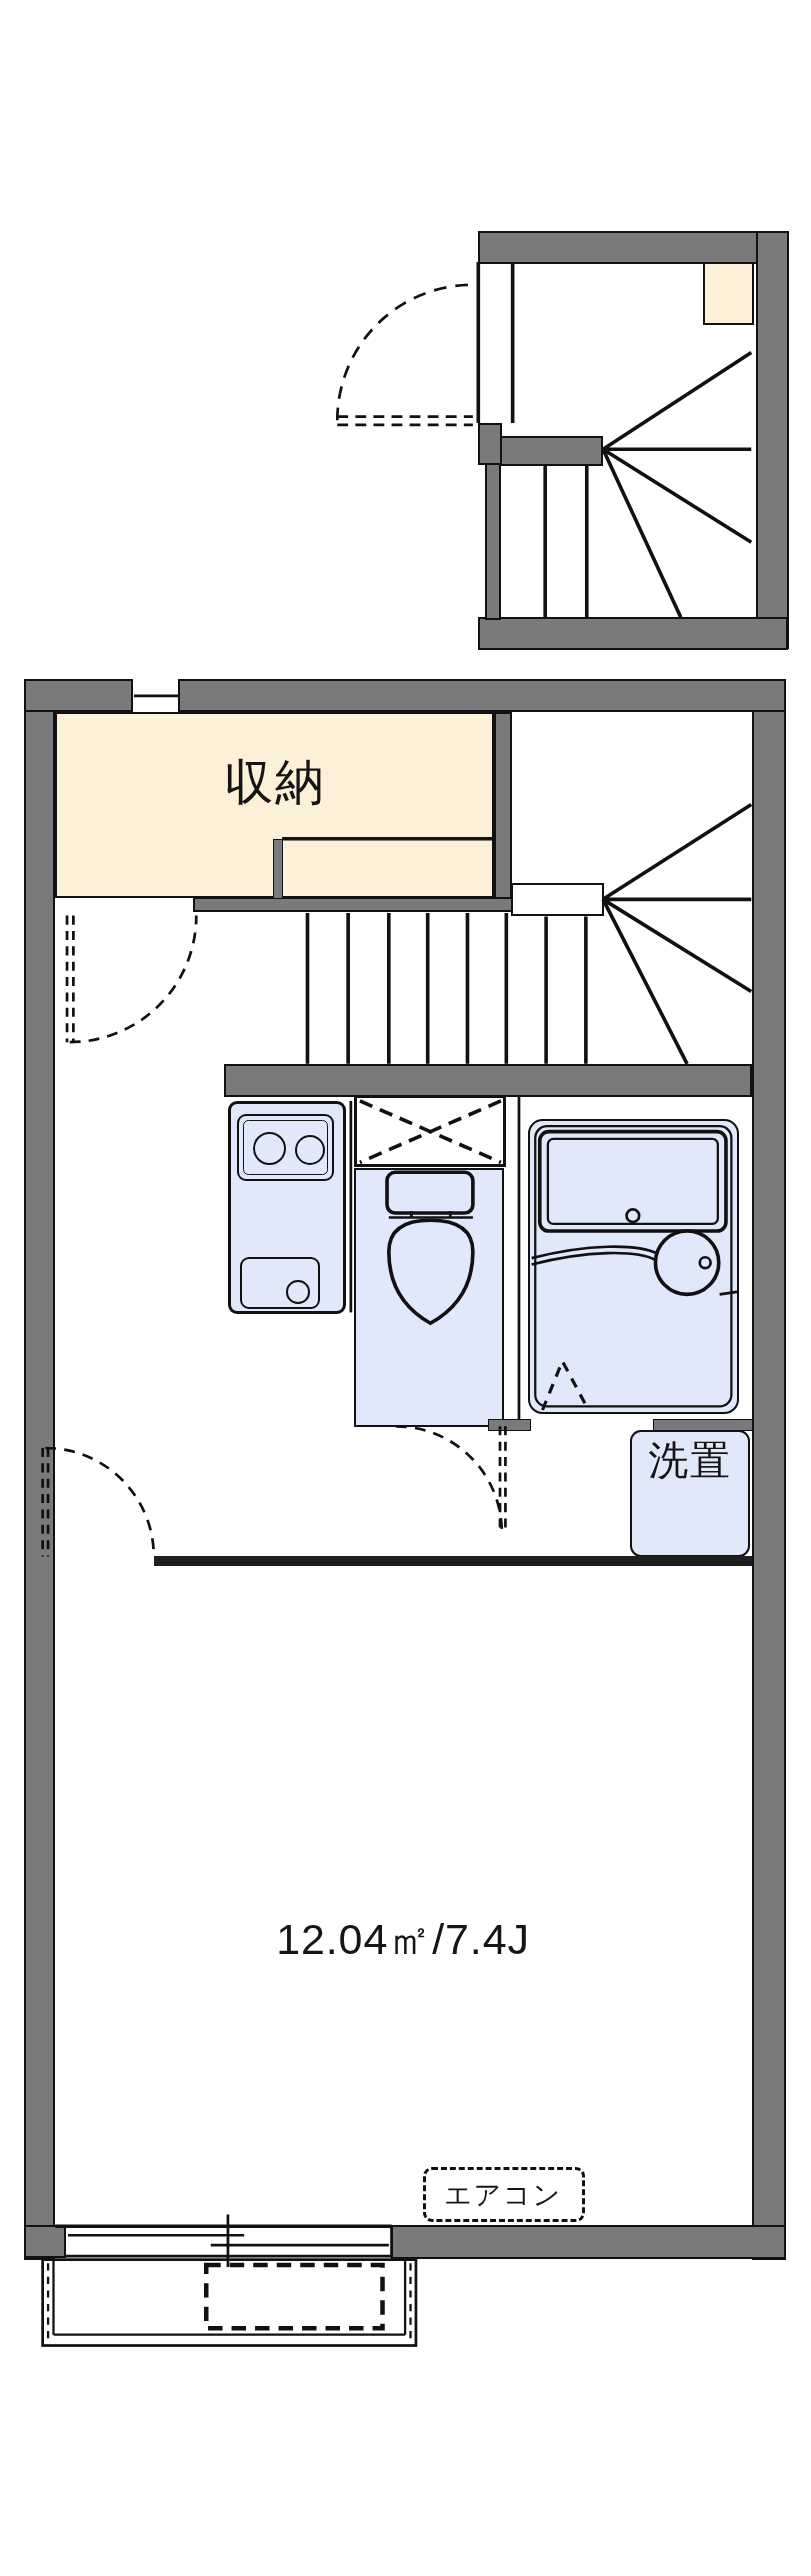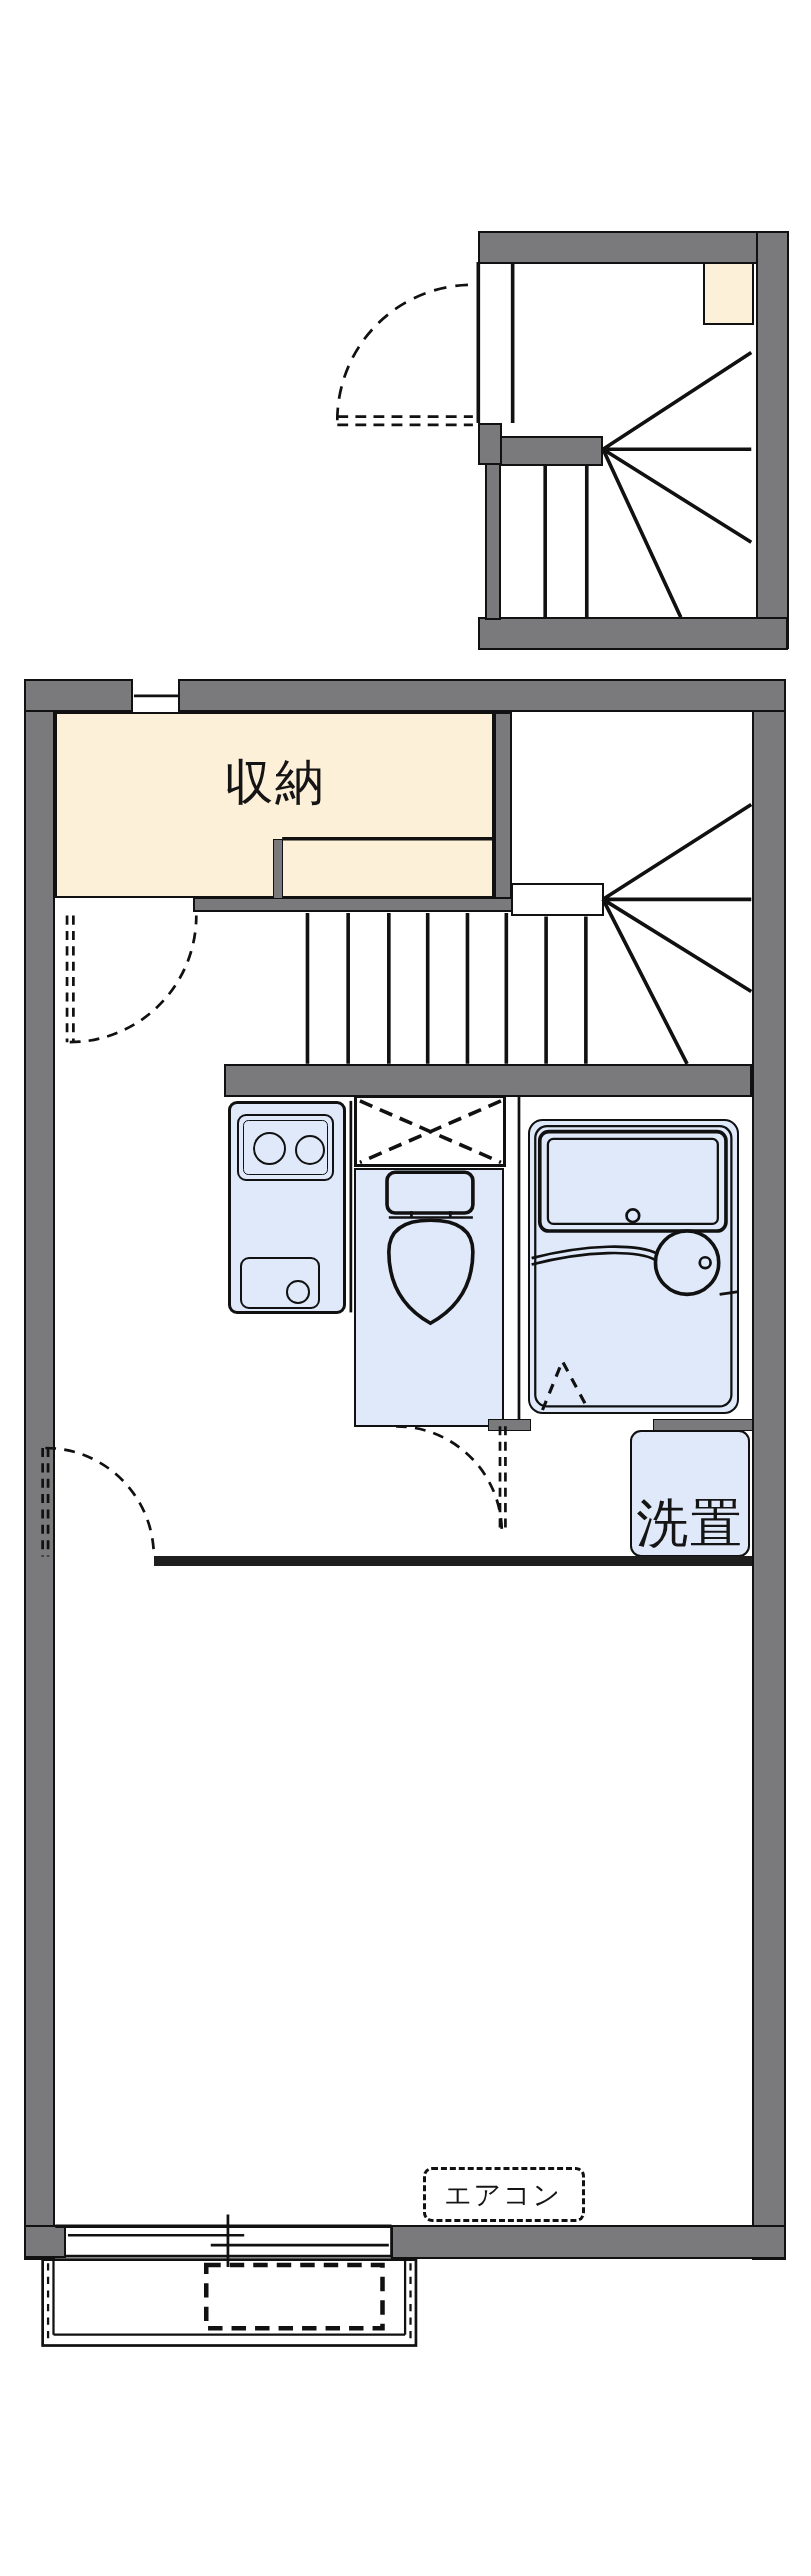--- a/index.html
+++ b/index.html
@@ -60,24 +60,25 @@
   <div class="fix" style="left:286px;top:1280px;width:23.5px;height:23.5px;border-radius:50%;"></div>
 
   <div class="whitebox" style="left:354px;top:1095px;width:152px;height:72px;"></div>
   <div class="fix" style="left:354px;top:1168px;width:150px;height:259px;"></div>
 
   <div class="fix" style="left:528px;top:1119px;width:211px;height:295px;border-radius:14.5px;"></div>
   <div class="wall" style="left:488px;top:1419px;width:43px;height:11.8px;border-width:1.8px;"></div>
   <div class="wall" style="left:653px;top:1419px;width:100px;height:11.8px;border-width:1.8px;"></div>
 
   <div class="fix" style="left:630px;top:1430px;width:120px;height:127px;border-radius:11px;"></div>
-  <div class="label" style="left:690px;top:1524px;font-size:52px;">洗置</div>
+  <div class="label" style="left:690px;top:1460px;font-size:40px;">洗置</div>
 
   <div class="wallflat" style="left:154px;top:1556px;width:598px;height:10px;"></div>
 
+  <div class="label" style="left:403px;top:1940px;font-size:43px;letter-spacing:0.9px;">12.04㎡/7.4J</div>
 
   <div class="abs" style="left:423px;top:2167px;width:162px;height:55px;border:3.6px dashed var(--line);border-radius:9px;background:#fff;"></div>
   <div class="label" style="left:503px;top:2195px;font-size:27px;text-align:right;">エアコン</div>
 
   <svg class="overlay" width="812" height="2576" viewBox="0 0 898 2850">
 
     <g>
       <path class="ln" stroke-width="4" d="M529,290 V468 M567,290 V468"></path>
     </g>
 

